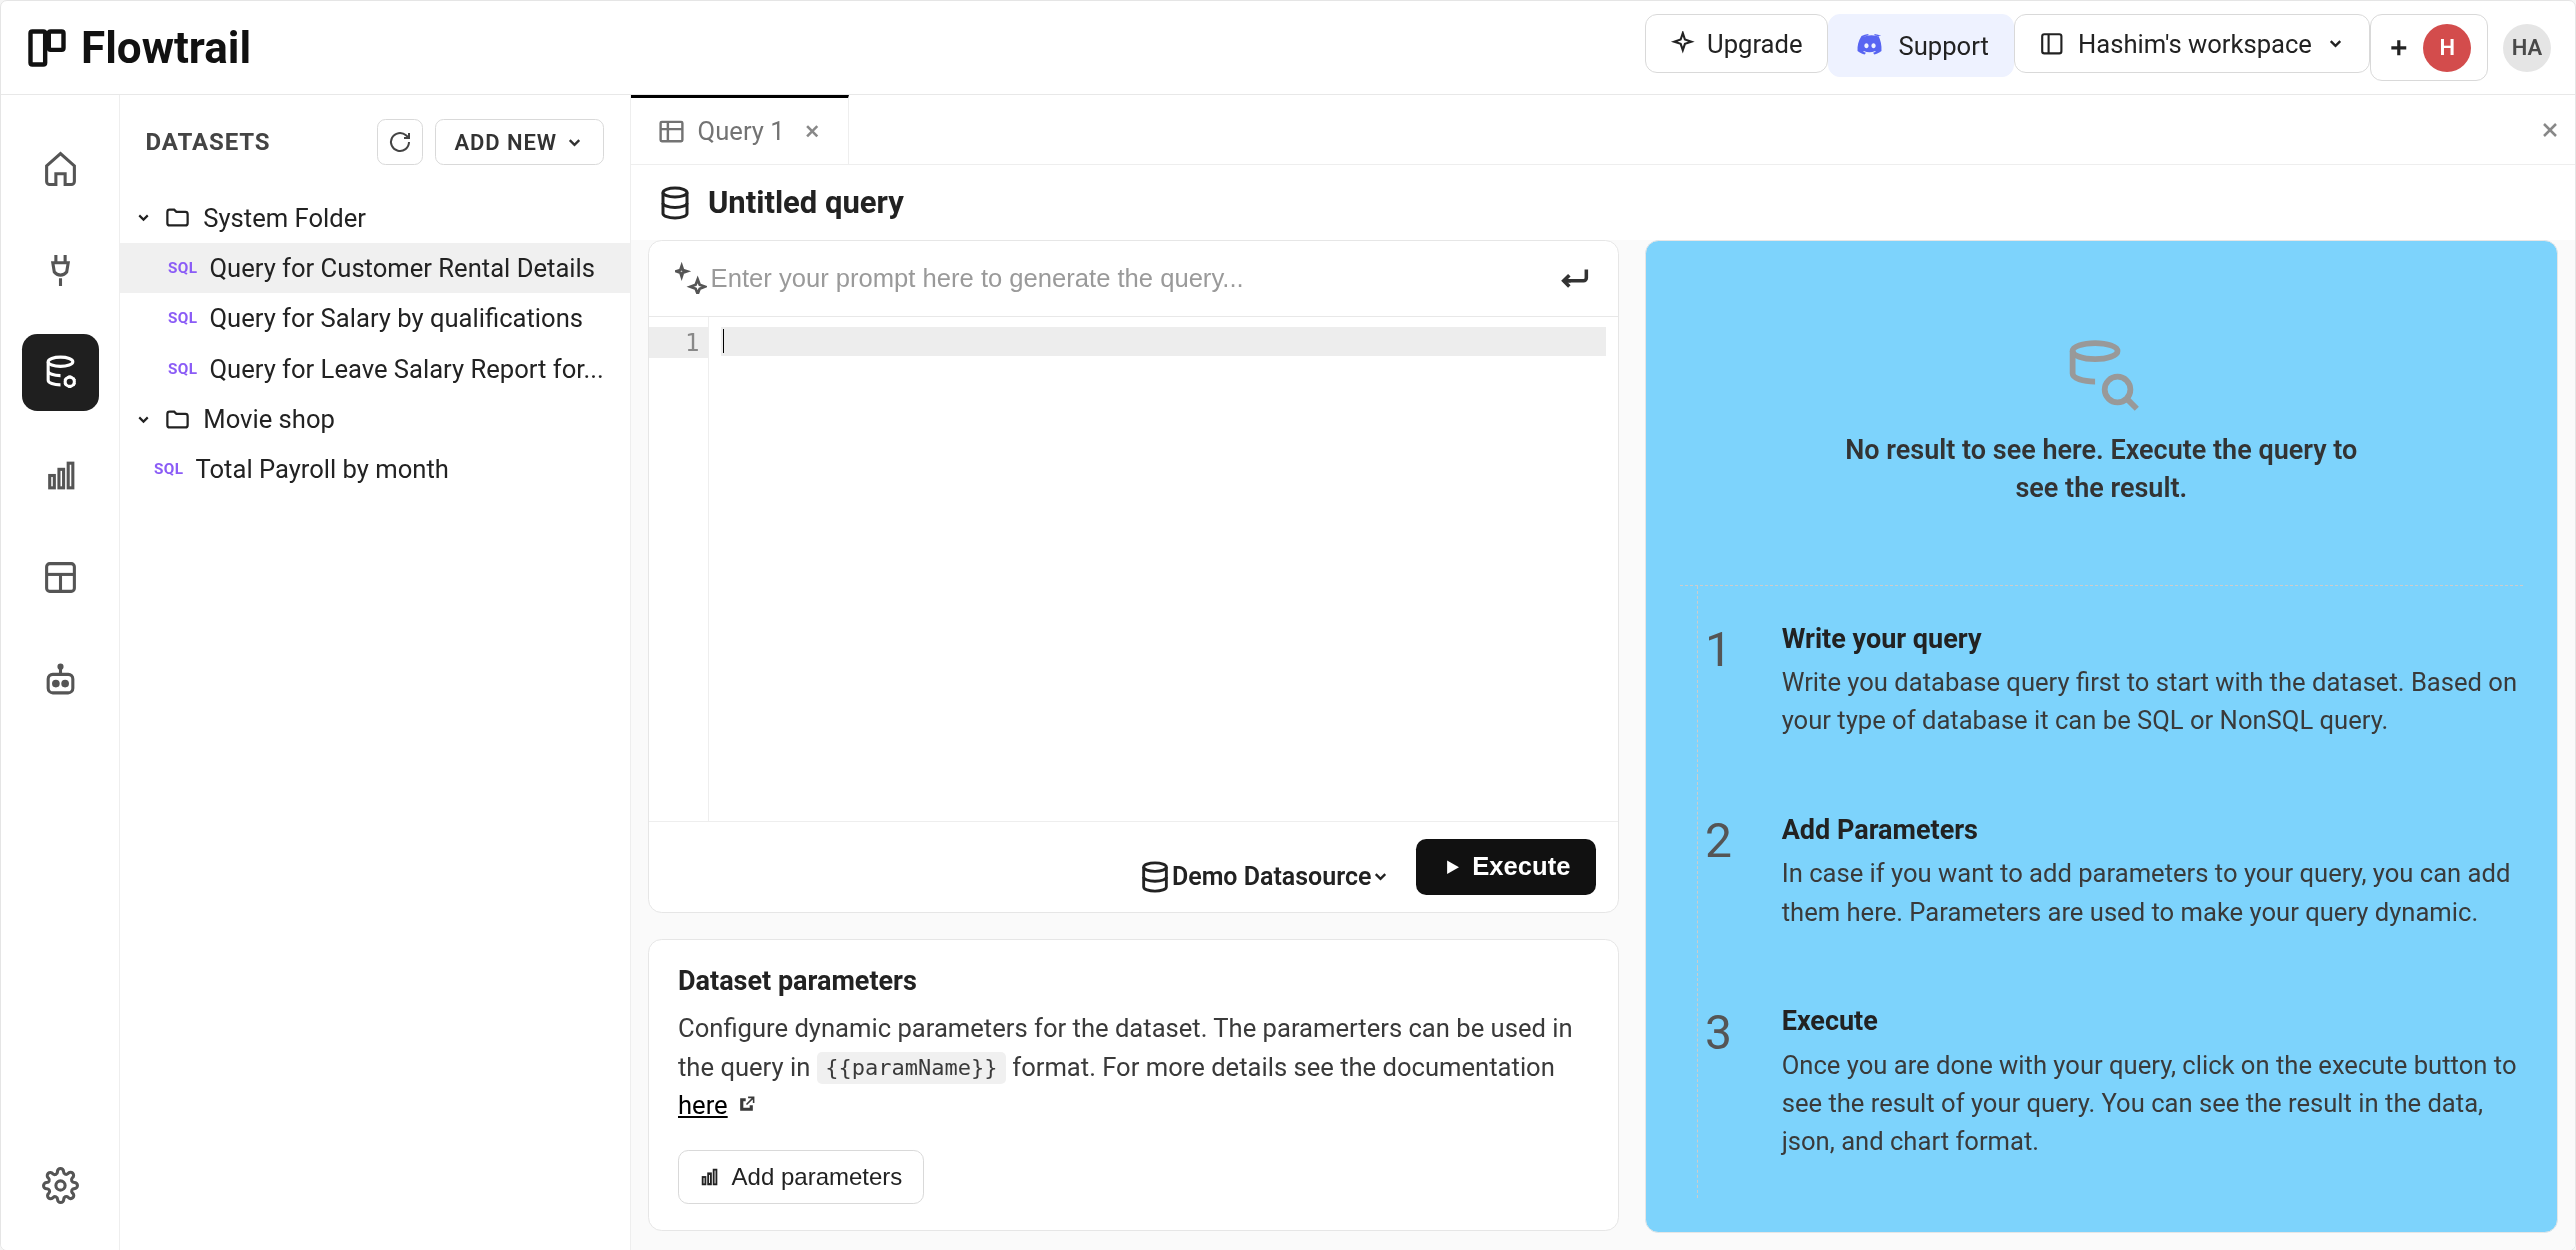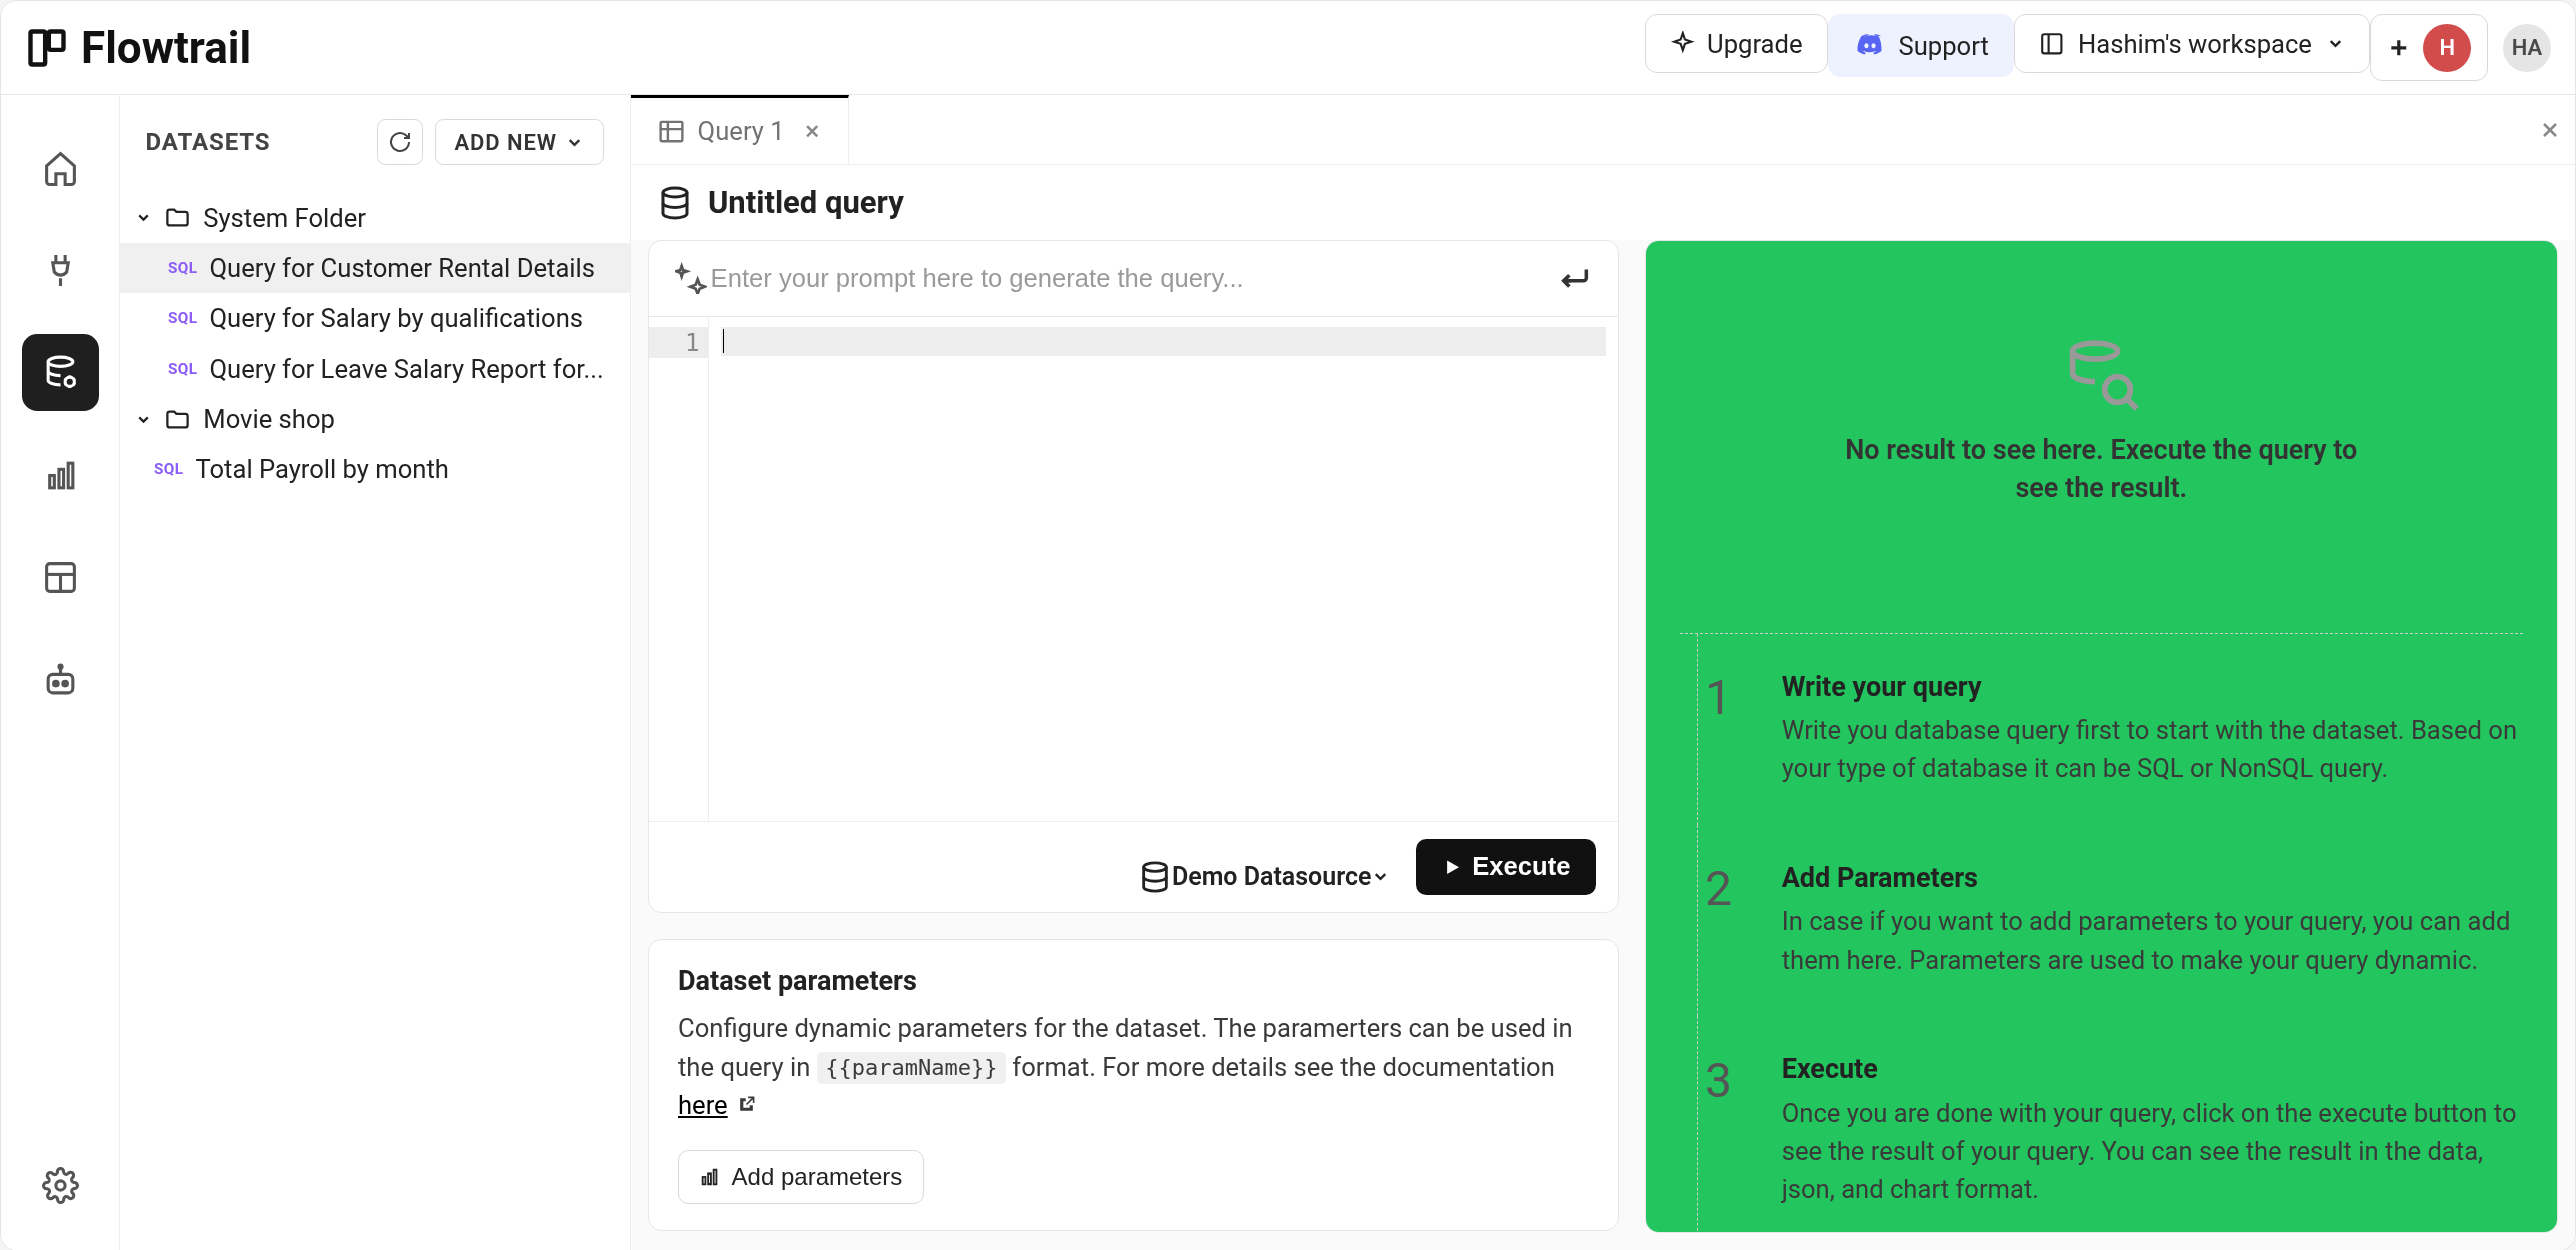--- a/index.html
+++ b/index.html
@@ -10,21 +10,21 @@
   height: 1251px;
   overflow: hidden;
   transform-origin: top left;
 }
 .app {
   display: flex;
   flex-direction: column;
   width: 100%;
   height: 100%;
   background: #fff;
-  border-radius: 17px;
+  border-radius: 7px;
   border: 0.9px solid #e5e5e5;
   overflow: hidden;
 }
 .topbar {
   display: flex;
   align-items: center;
   justify-content: space-between;
   padding: 12px 24px;
   border-bottom: 0.9px solid #e8e8e8;
   height: 94px;
@@ -383,29 +383,28 @@
   border: 0.9px solid #d9d9d9;
   background: #fff;
   border-radius: 10.2px;
   padding: 12px 20.4px;
   font-size: 24px;
   color: #222;
   cursor: pointer;
 }
 .right-col {
   flex: 1;
-  background: #22c55e;
+  background: #7dd3fc;
   border: 0.9px solid #e6e6e6;
   border-radius: 13.6px;
   padding: 34px;
   overflow: auto;
   display: flex;
   flex-direction: column;
   align-items: stretch;
-  gap: 48px;
 }
 .empty-state {
   display: flex;
   flex-direction: column;
   align-items: center;
   margin-top: 60px;
   margin-bottom: 51px;
 }
 .empty-icon { width: 77px; height: 77px; color: #999; margin-bottom: 20.4px; }
 .empty-text {

